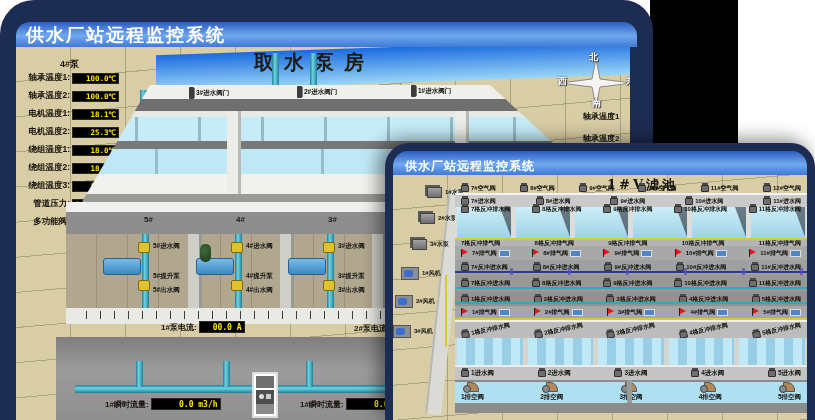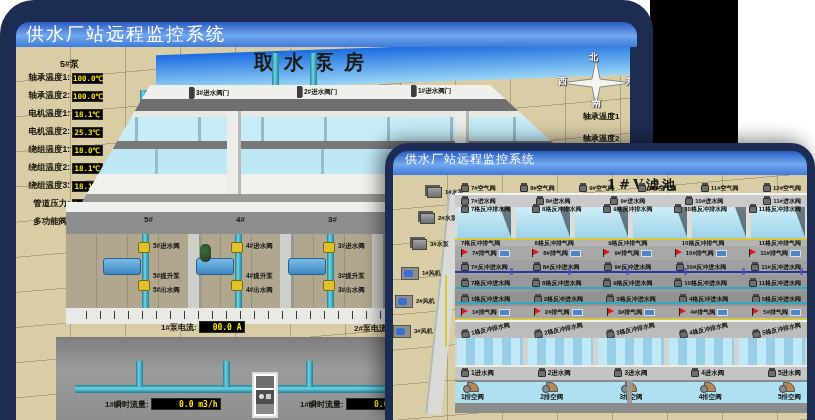--- a/index.html
+++ b/index.html
@@ -6,21 +6,21 @@
   .canvas{position:relative;width:815px;height:420px;overflow:hidden;background:#fff;
           font-family:"Liberation Sans","DejaVu Sans",sans-serif;}
   .black-patch{position:absolute;left:650px;top:0;width:88px;height:145px;background:#000;}
 
   
   .win{position:absolute;background:#1d2c52;}
   .win.back{left:0;top:0;width:653px;height:420px;border-radius:34px 30px 0 0;z-index:1;}
   .win.front{left:385px;top:143px;width:430px;height:277px;border-radius:24px 24px 0 0;z-index:3;
              box-shadow:-6px -4px 18px rgba(0,0,0,.45);}
   .tbar{position:absolute;background:linear-gradient(180deg,#2b5cc2 0%,#71a8ee 55%,#3f7ad8 100%);
-        color:#fff;font-weight:normal;display:flex;align-items:flex-start;}
+        color:#fff;font-weight:bold;display:flex;align-items:flex-end;}
   .tbar.tb-back{left:16px;top:22px;width:621px;height:25px;border-radius:14px 14px 0 0;
                 font-size:18px;letter-spacing:2px;padding-left:10px;box-sizing:border-box;}
   .tbar.tb-front{left:8px;top:8px;width:414px;height:24px;border-radius:15px 15px 0 0;
                  font-size:12px;letter-spacing:1px;padding-left:12px;box-sizing:border-box;}
   .scene{position:absolute;overflow:hidden;background:#d9cda6;
     background-image:repeating-linear-gradient(90deg,transparent 0 54px,rgba(110,100,70,.4) 54px 55px),
                      repeating-linear-gradient(175deg,transparent 0 34px,rgba(110,100,70,.4) 34px 35px);}
   .scene.sc-back{left:16px;top:47px;width:614px;height:373px;}
   .scene.sc-front{left:8px;top:32px;width:414px;height:245px;border-radius:0 0 0 0;}
 
@@ -47,21 +47,21 @@
   .ic.pumpico{width:13px;height:9px;background:linear-gradient(#a2a2a2,#6f6f6f);border:1px solid #444;
               box-shadow:-2px -2px 0 0 #5a5a5a;}
   .ic.fanico{width:16px;height:11px;background:#8e8e8e;border:1px solid #555;position:relative;}
   .ic.fanico::before{content:'';position:absolute;left:2px;top:2px;width:9px;height:7px;background:#3a6fd0;border-radius:2px;}
 
   
   .pp-header{position:absolute;left:44px;top:11px;font-size:9px;}
   .pp-rows{position:absolute;left:10px;top:26px;display:flex;flex-direction:column;gap:7px;}
   .kv-row{display:flex;align-items:flex-end;height:11px;}
   .kv-row .kv-label{width:44px;text-align:right;font-size:8.5px;margin-right:2px;}
-  .kv-row .lcd{width:31px;height:11px;line-height:10px;font-size:7.5px;}
+  .kv-row .lcd{width:47px;height:11px;line-height:10px;font-size:7.5px;}
 
   
   .sky{position:absolute;left:140px;top:0;width:474px;height:36px;transform:skewY(-2deg);
        background:linear-gradient(180deg,#1b6be0,#9ad6f6);}
   .scene-title{position:absolute;left:238px;top:2px;font-family:"DejaVu Serif","Liberation Serif",serif;
                font-weight:bold;font-size:20px;letter-spacing:10px;color:#1c1c14;}
 
   
   .compass{position:absolute;left:540px;top:6px;width:80px;height:58px;}
   .compass .cl{position:absolute;color:#fff;font-size:9px;font-weight:bold;
@@ -200,21 +200,21 @@
   <div class="black-patch"></div>
 
   <div class="win back">
     <div class="tbar tb-back">
       <span>供水厂站远程监控系统</span>
     </div>
     <div class="scene sc-back">
       <div class="sky"></div>
       <div class="scene-title">取水泵房</div>
 
-      <div class="pp-header slabel">5#泵</div>
+      <div class="pp-header slabel">4#泵</div>
       <div class="pp-rows">
           <div class="kv-row">
             <span class="kv-label slabel">轴承温度1:</span>
             <span class="lcd">100.0℃</span>
           </div>
           <div class="kv-row">
             <span class="kv-label slabel">轴承温度2:</span>
             <span class="lcd">100.0℃</span>
           </div>
           <div class="kv-row">

